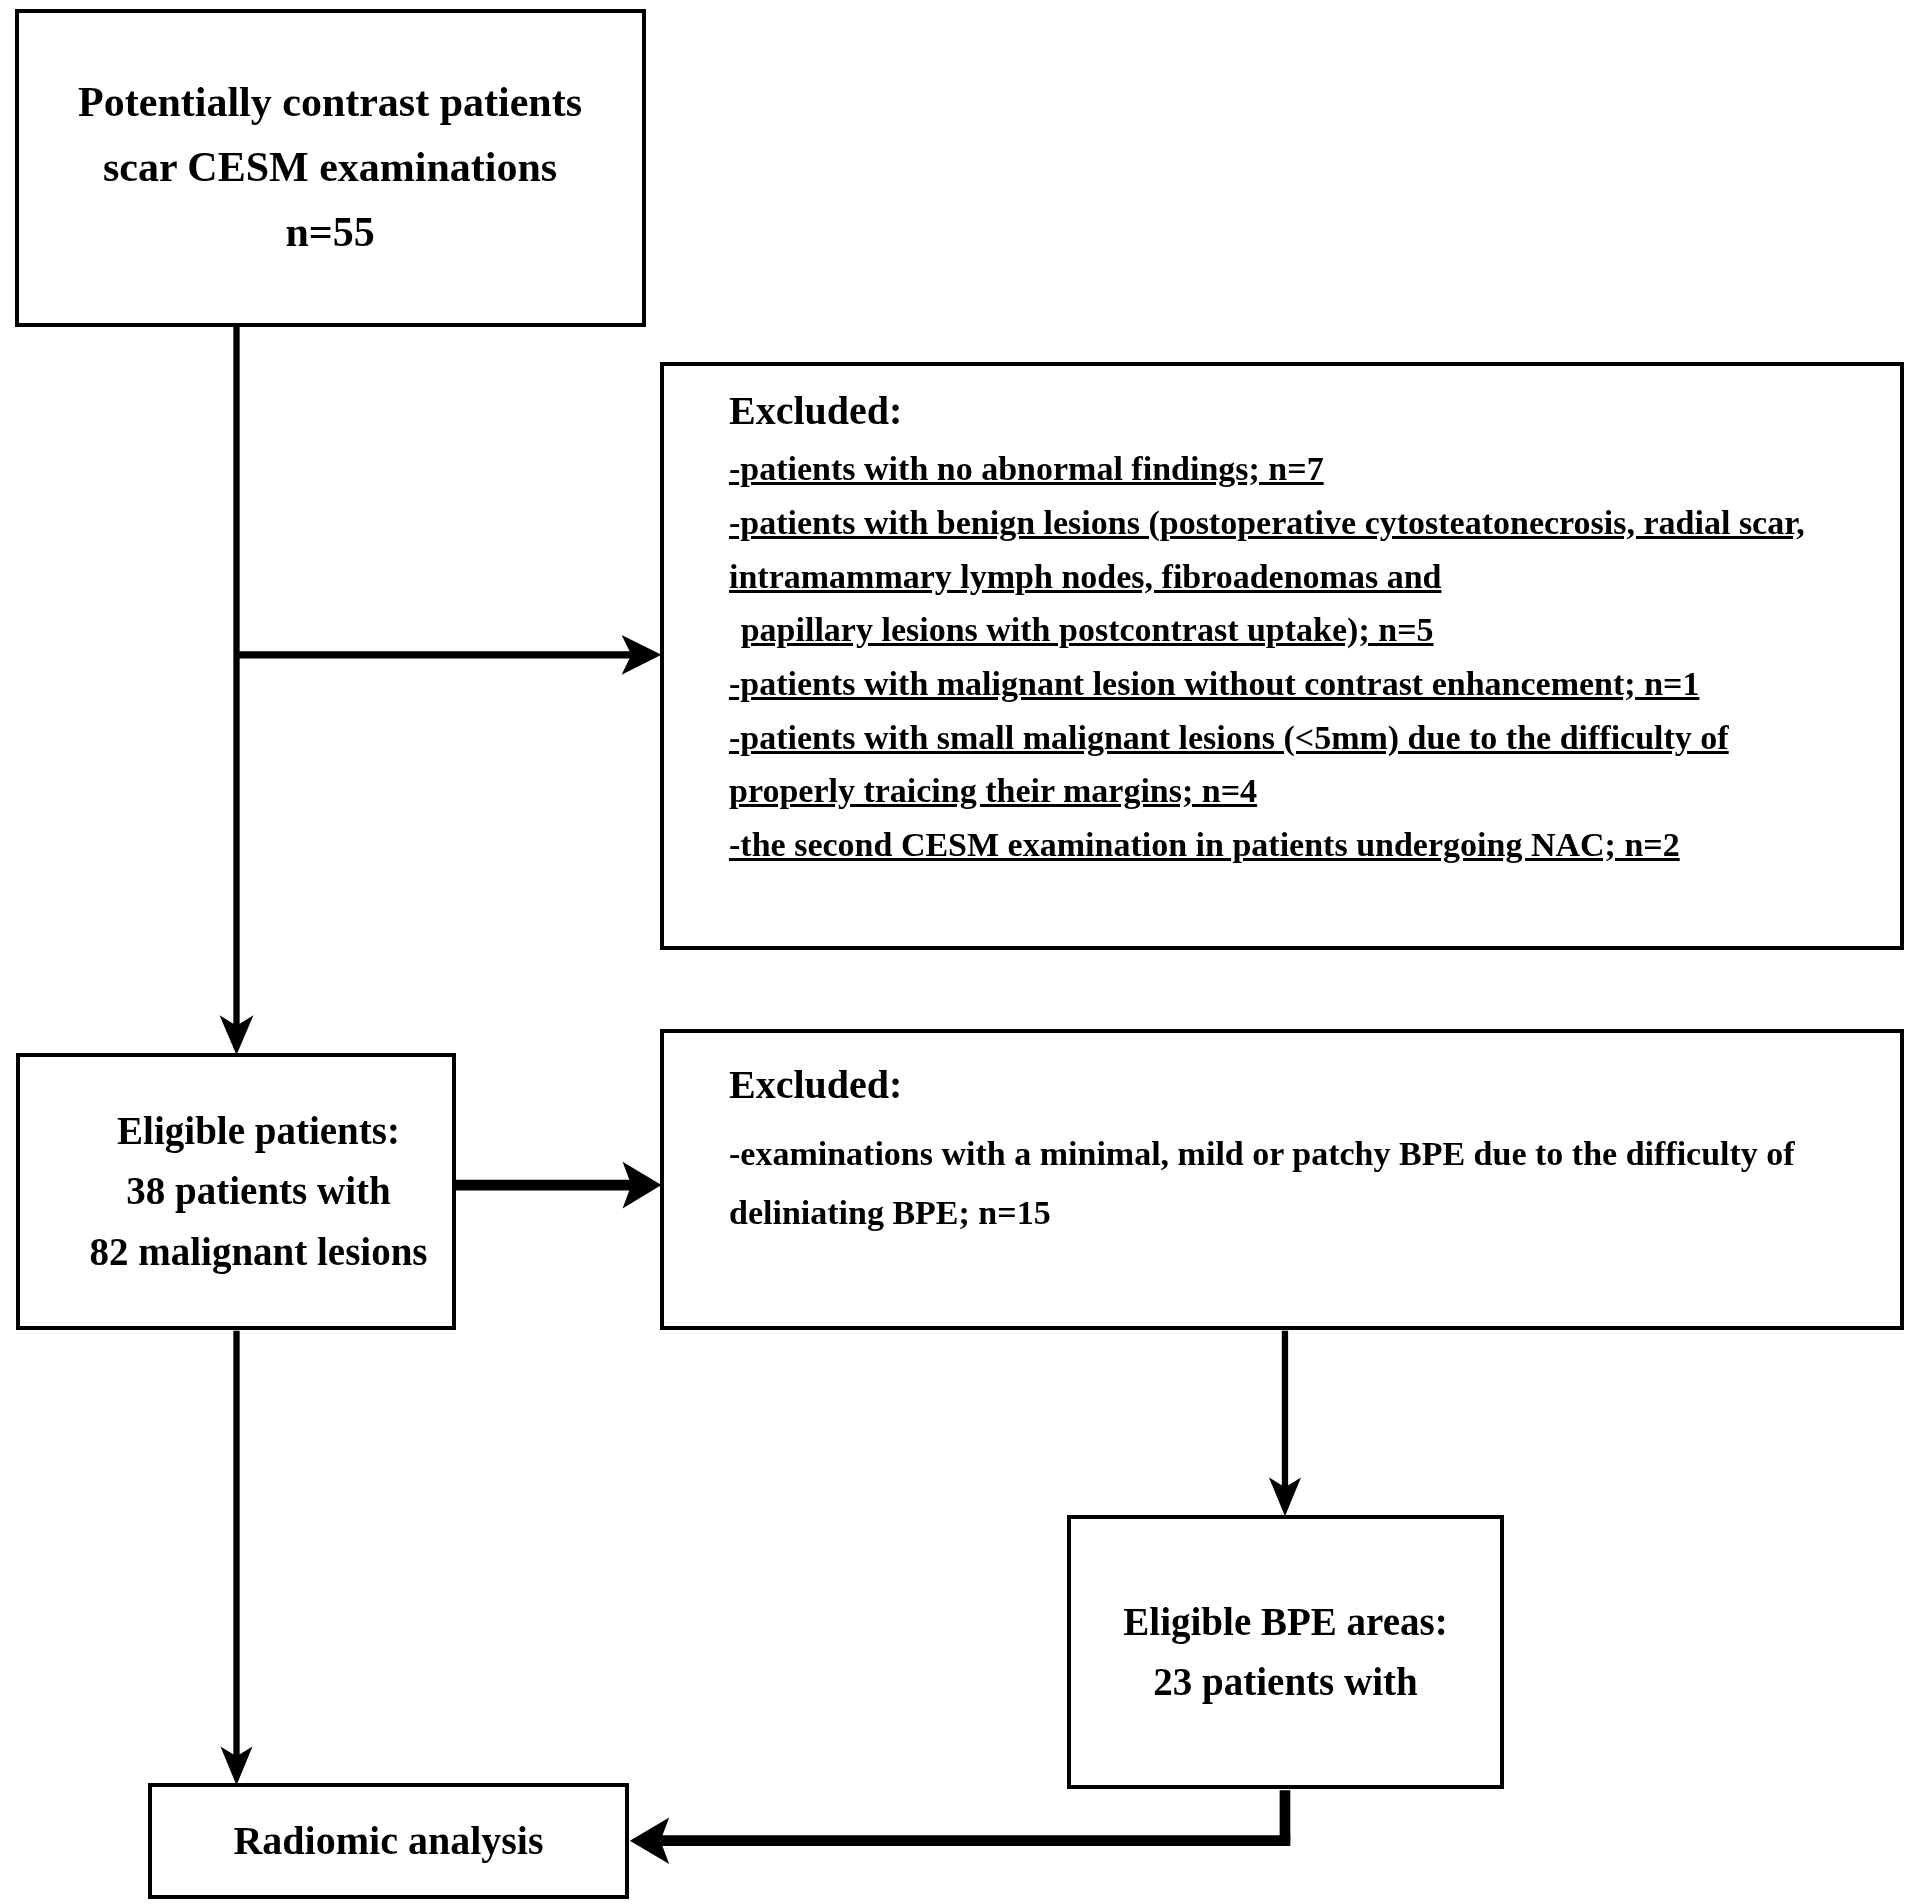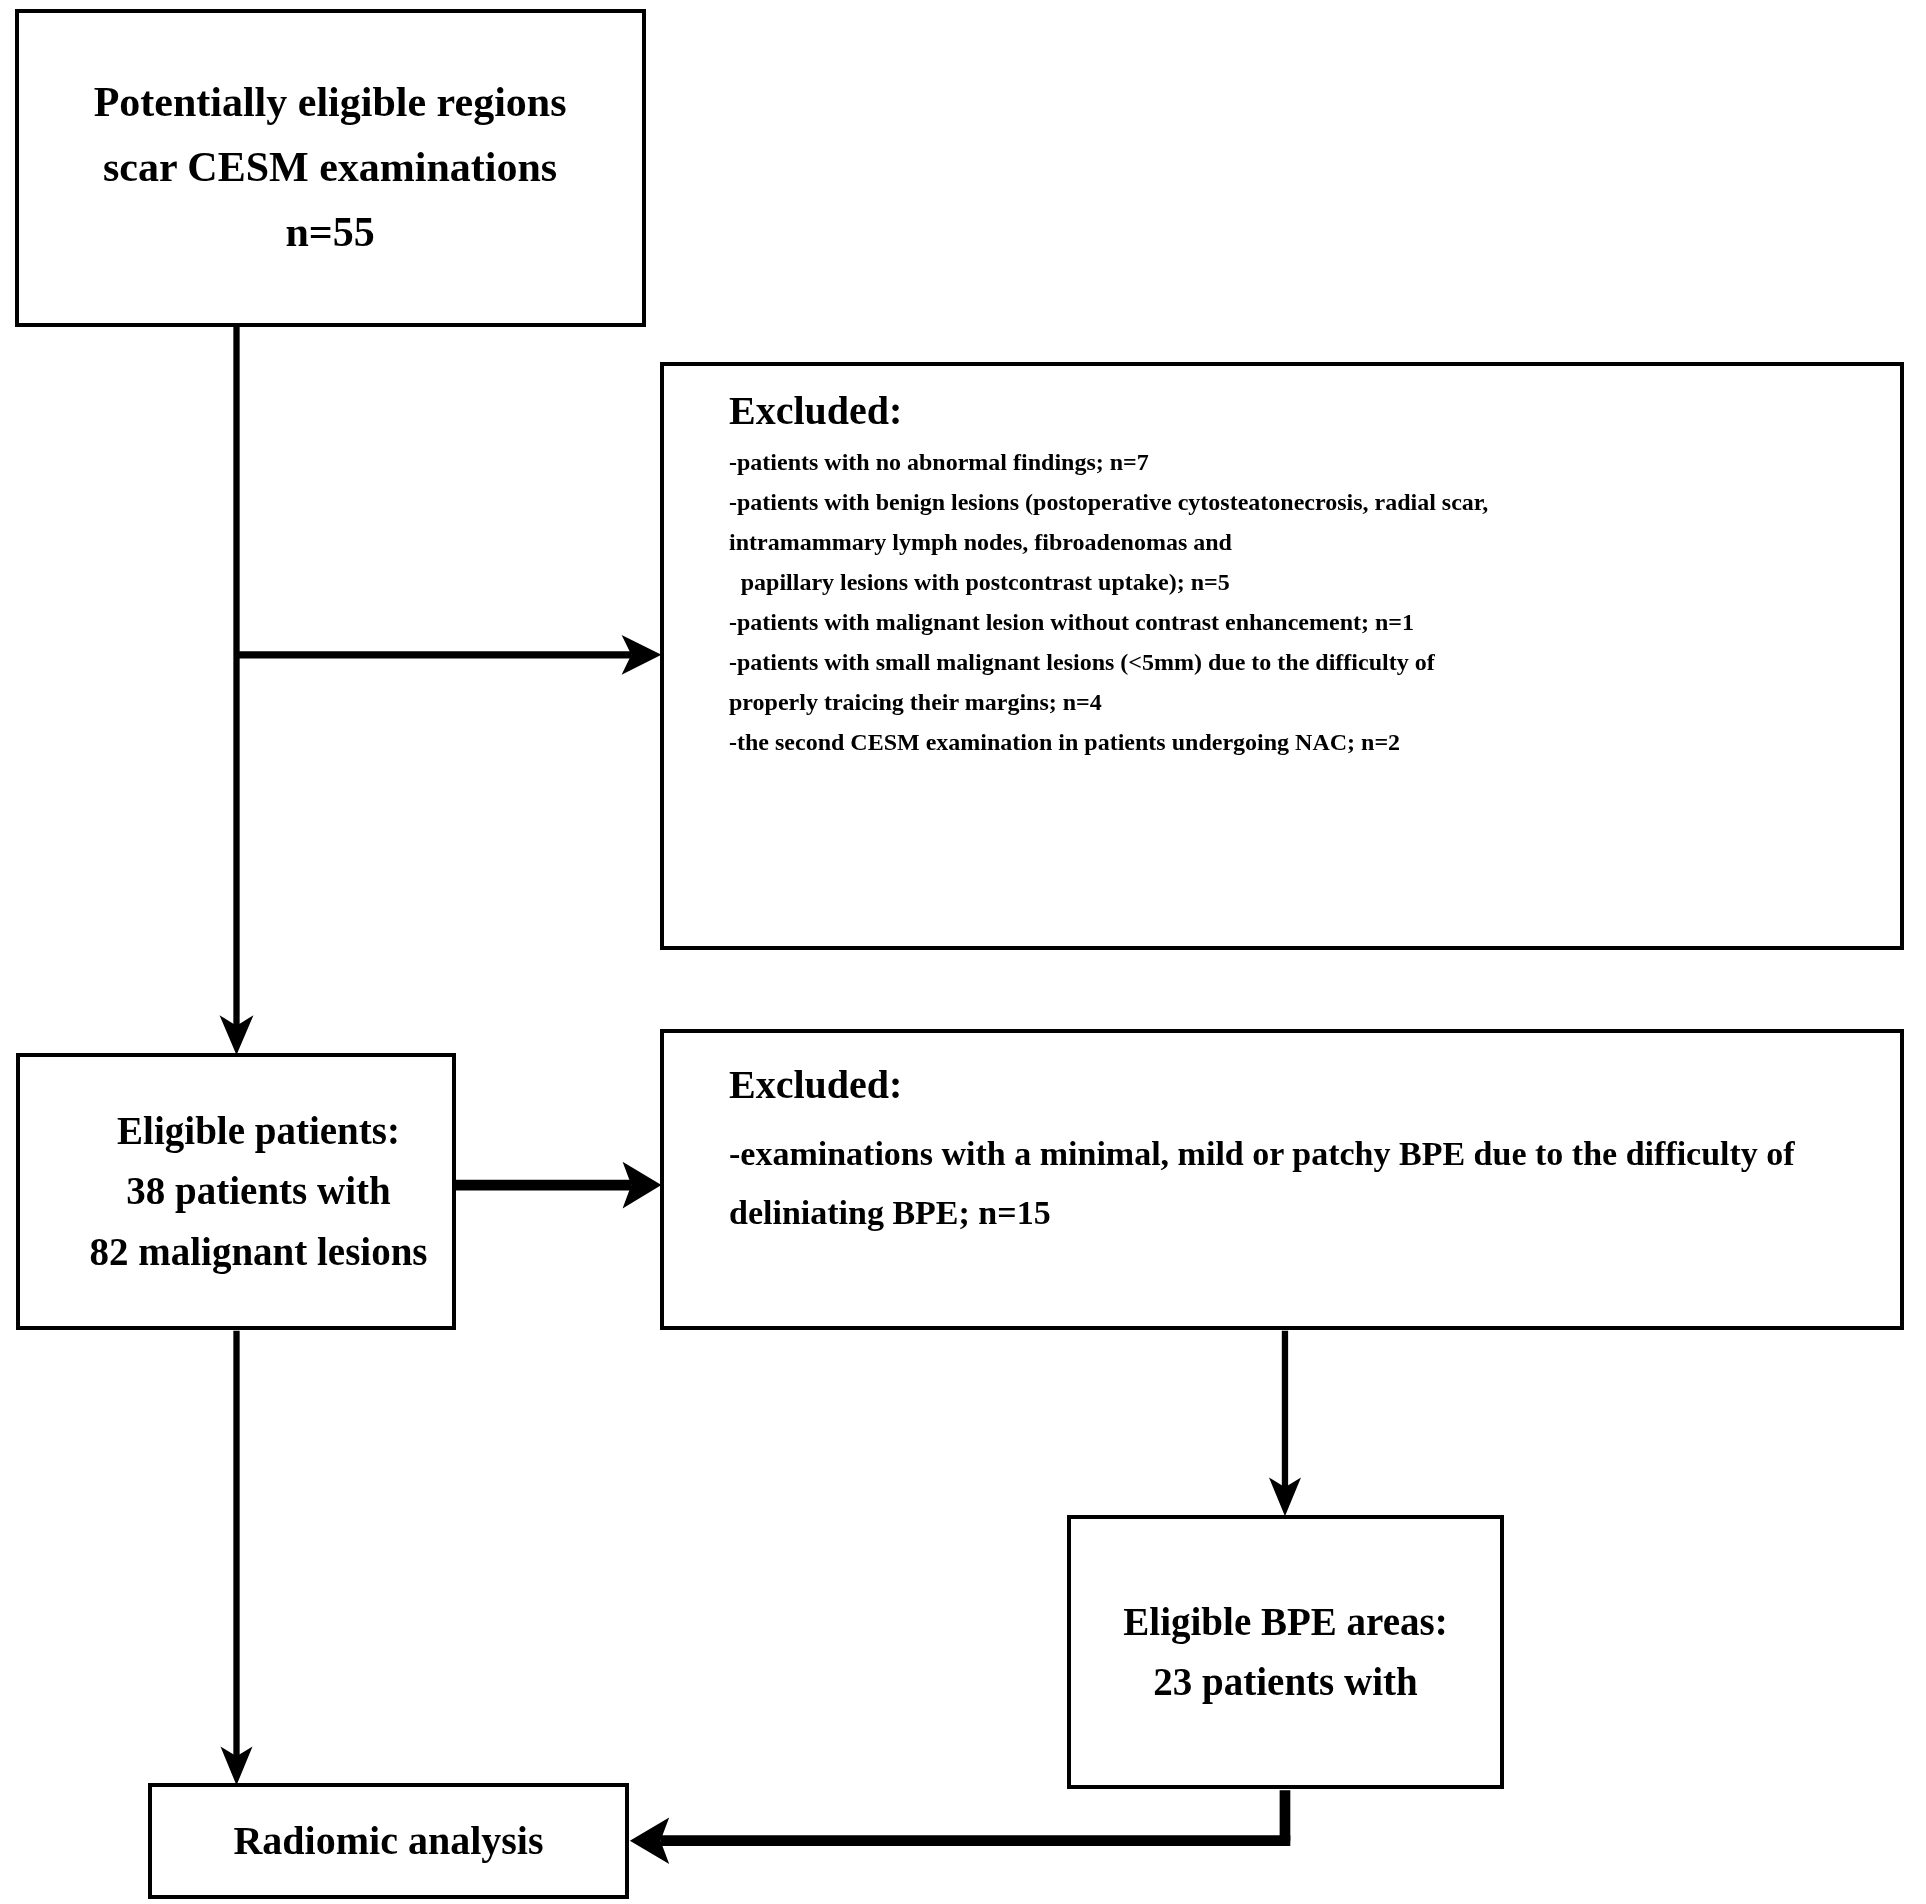--- a/index.html
+++ b/index.html
@@ -63,21 +63,21 @@
     left: 660px;
     top: 362px;
     width: 1244px;
     height: 588px;
   }
   #box-excluded-1 .node-inner {
     padding: 17.5px 0 17.5px 25px;
     justify-content: flex-start;
   }
   #box-excluded-1 .heading { font-size: 40px; font-weight: bold; line-height: 1.35; margin-bottom: 8.7px; }
-  #box-excluded-1 .line { font-size: 24px; font-weight: bold; line-height: 1.38; margin-bottom: 6.8px; }
+  #box-excluded-1 .line { font-size: 34px; font-weight: bold; line-height: 1.38; margin-bottom: 6.8px; text-decoration: underline; }
   #box-excluded-1 .indent { padding-left: 11.7px; }
 
   
   #box-eligible-patients {
     left: 15.5px;
     top: 1053px;
     width: 440px;
     height: 277px;
     padding-left: 46px;
   }
@@ -167,21 +167,21 @@
 
     <g>
       <line x1="2646" y1="3686" x2="2646" y2="3790" stroke="#000000" stroke-width="22"></line>
       <line x1="2657" y1="3790" x2="1360" y2="3790" stroke="#000000" stroke-width="22"></line>
       <polygon points="1297,3790 1378,3742 1360,3790 1378,3838" fill="#000000"></polygon>
     </g>
   </svg>
 
   <div class="node center" id="box-potentially-eligible">
     <div class="node-inner">
-      <div class="line">Potentially eligible regions</div>
+      <div class="line">Potentially contrast patients</div>
       <div class="line">scar CESM examinations</div>
       <div class="line">n=55</div>
     </div>
   </div>
 
   <div class="node left" id="box-excluded-1">
     <div class="node-inner">
       <div class="heading">Excluded:</div>
       <div class="line">-patients with no abnormal findings; n=7</div>
       <div class="line">-patients with benign lesions (postoperative cytosteatonecrosis, radial scar,</div>

